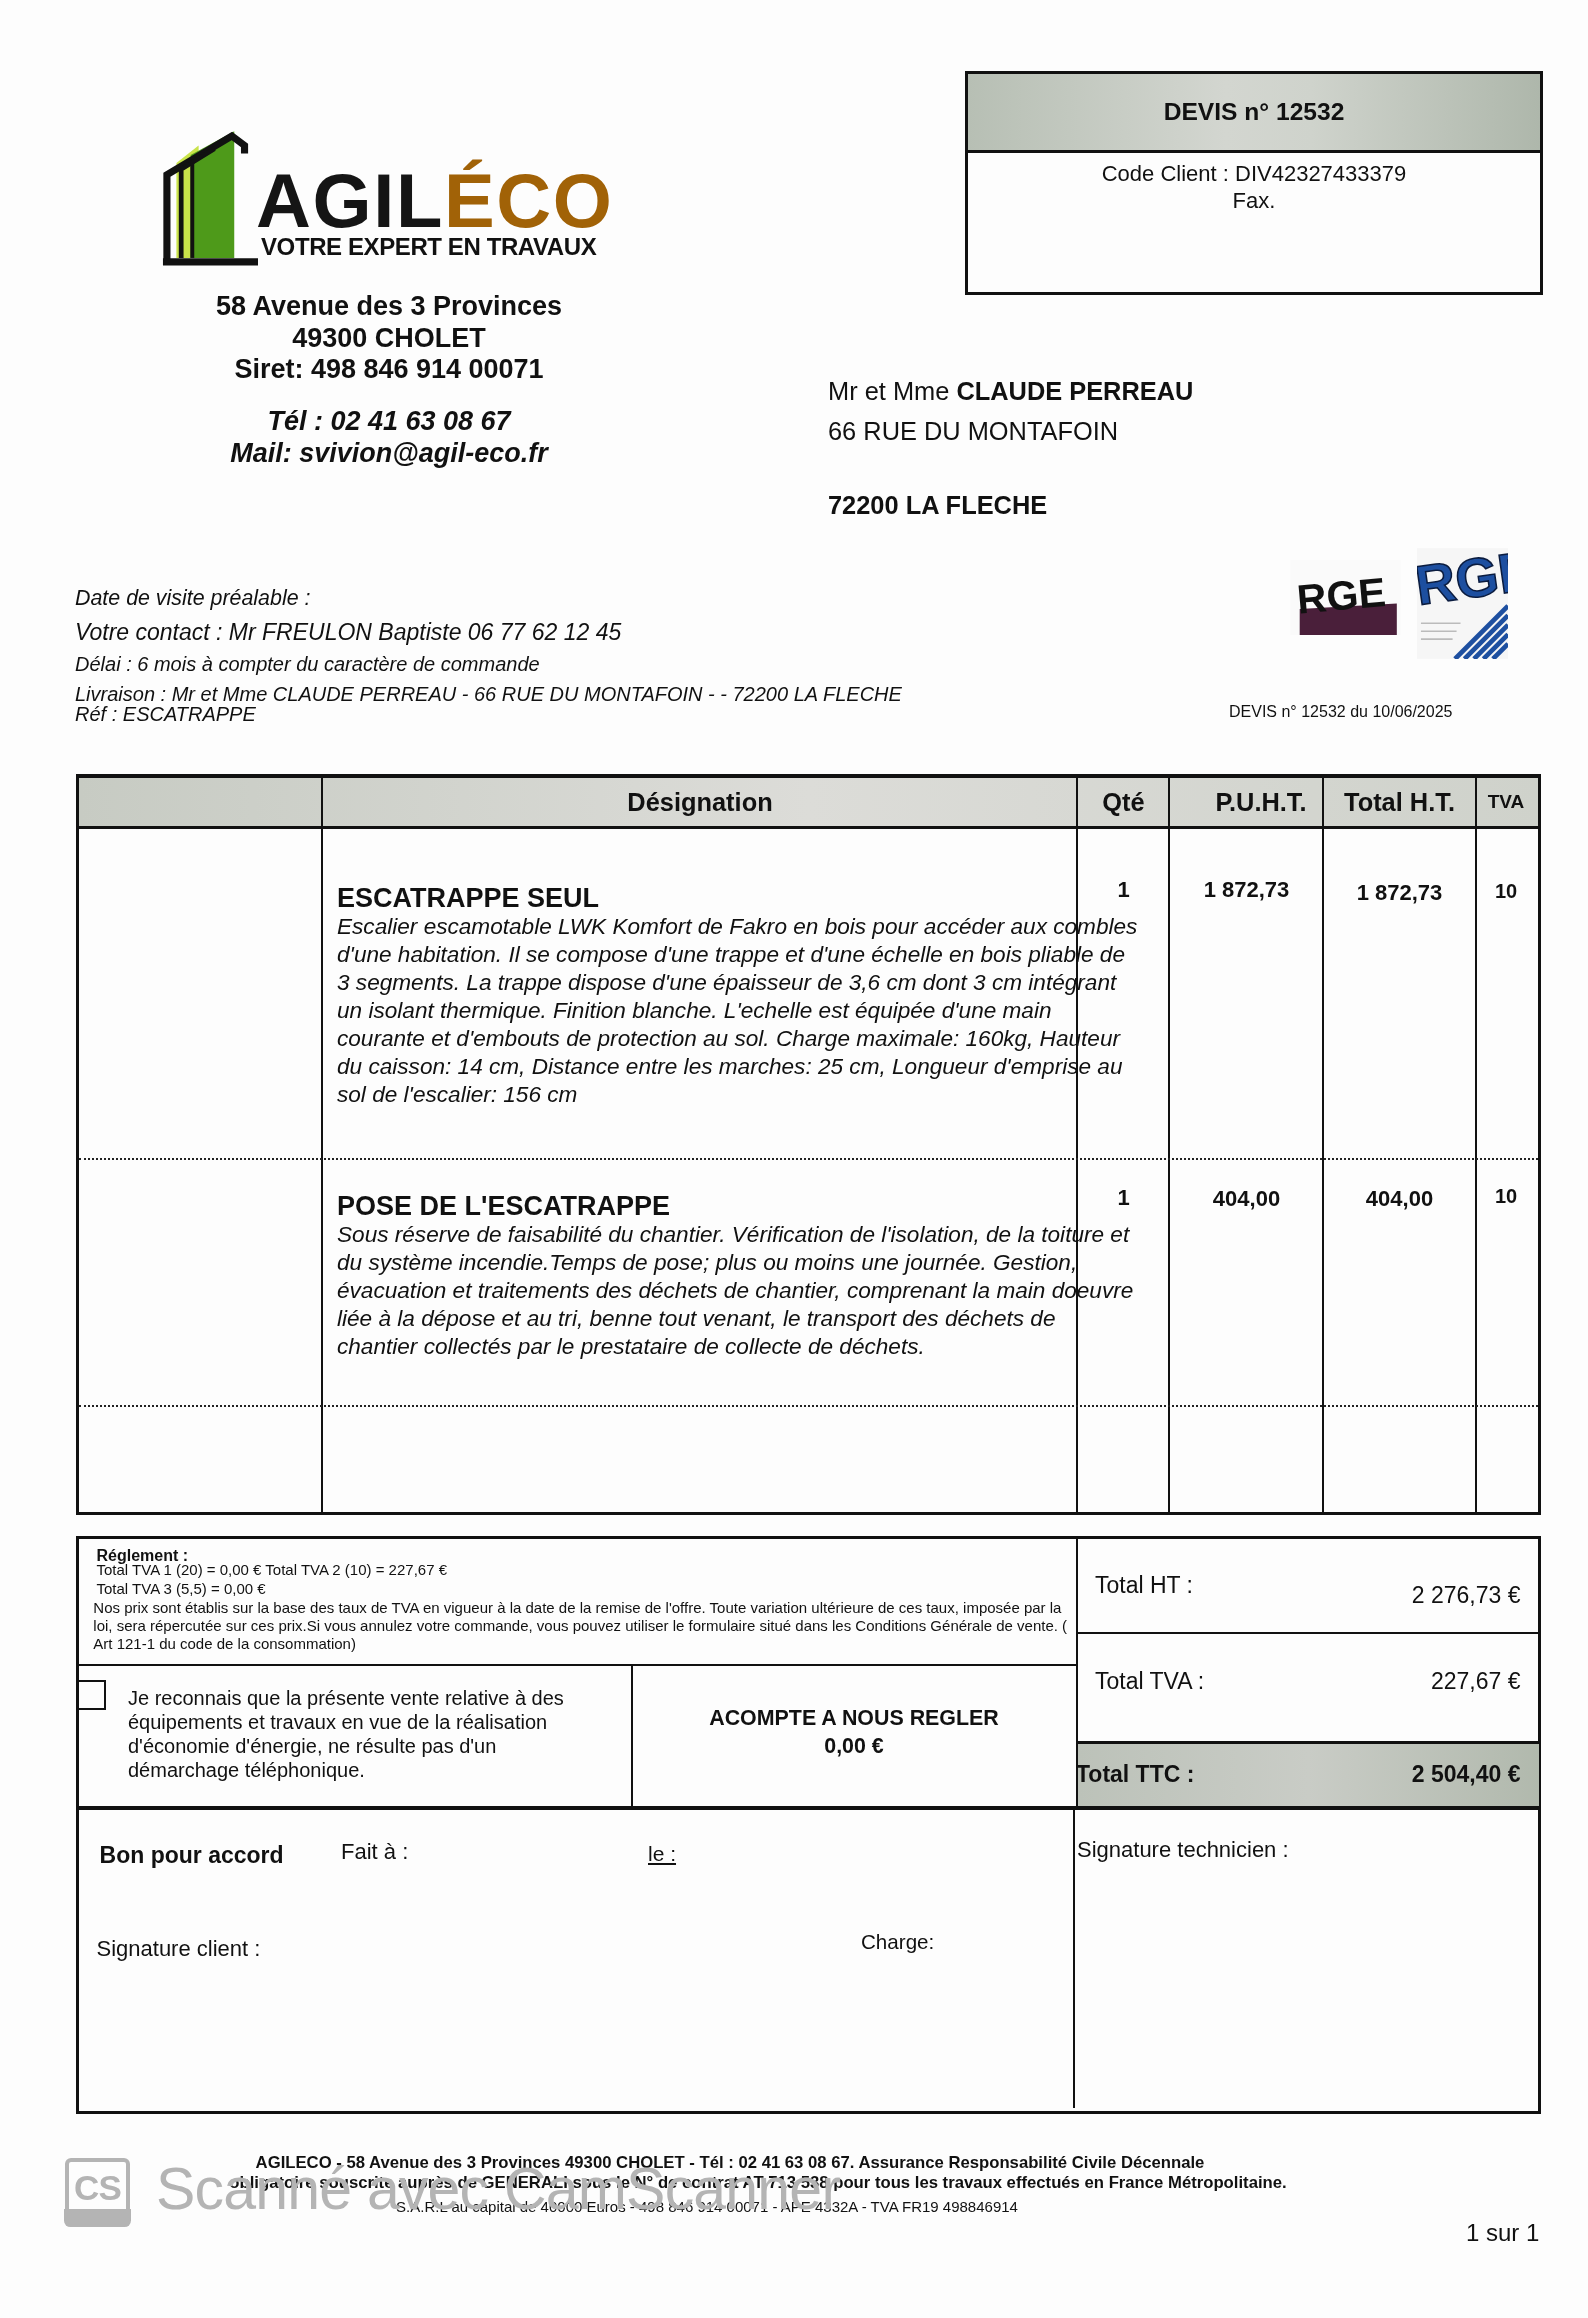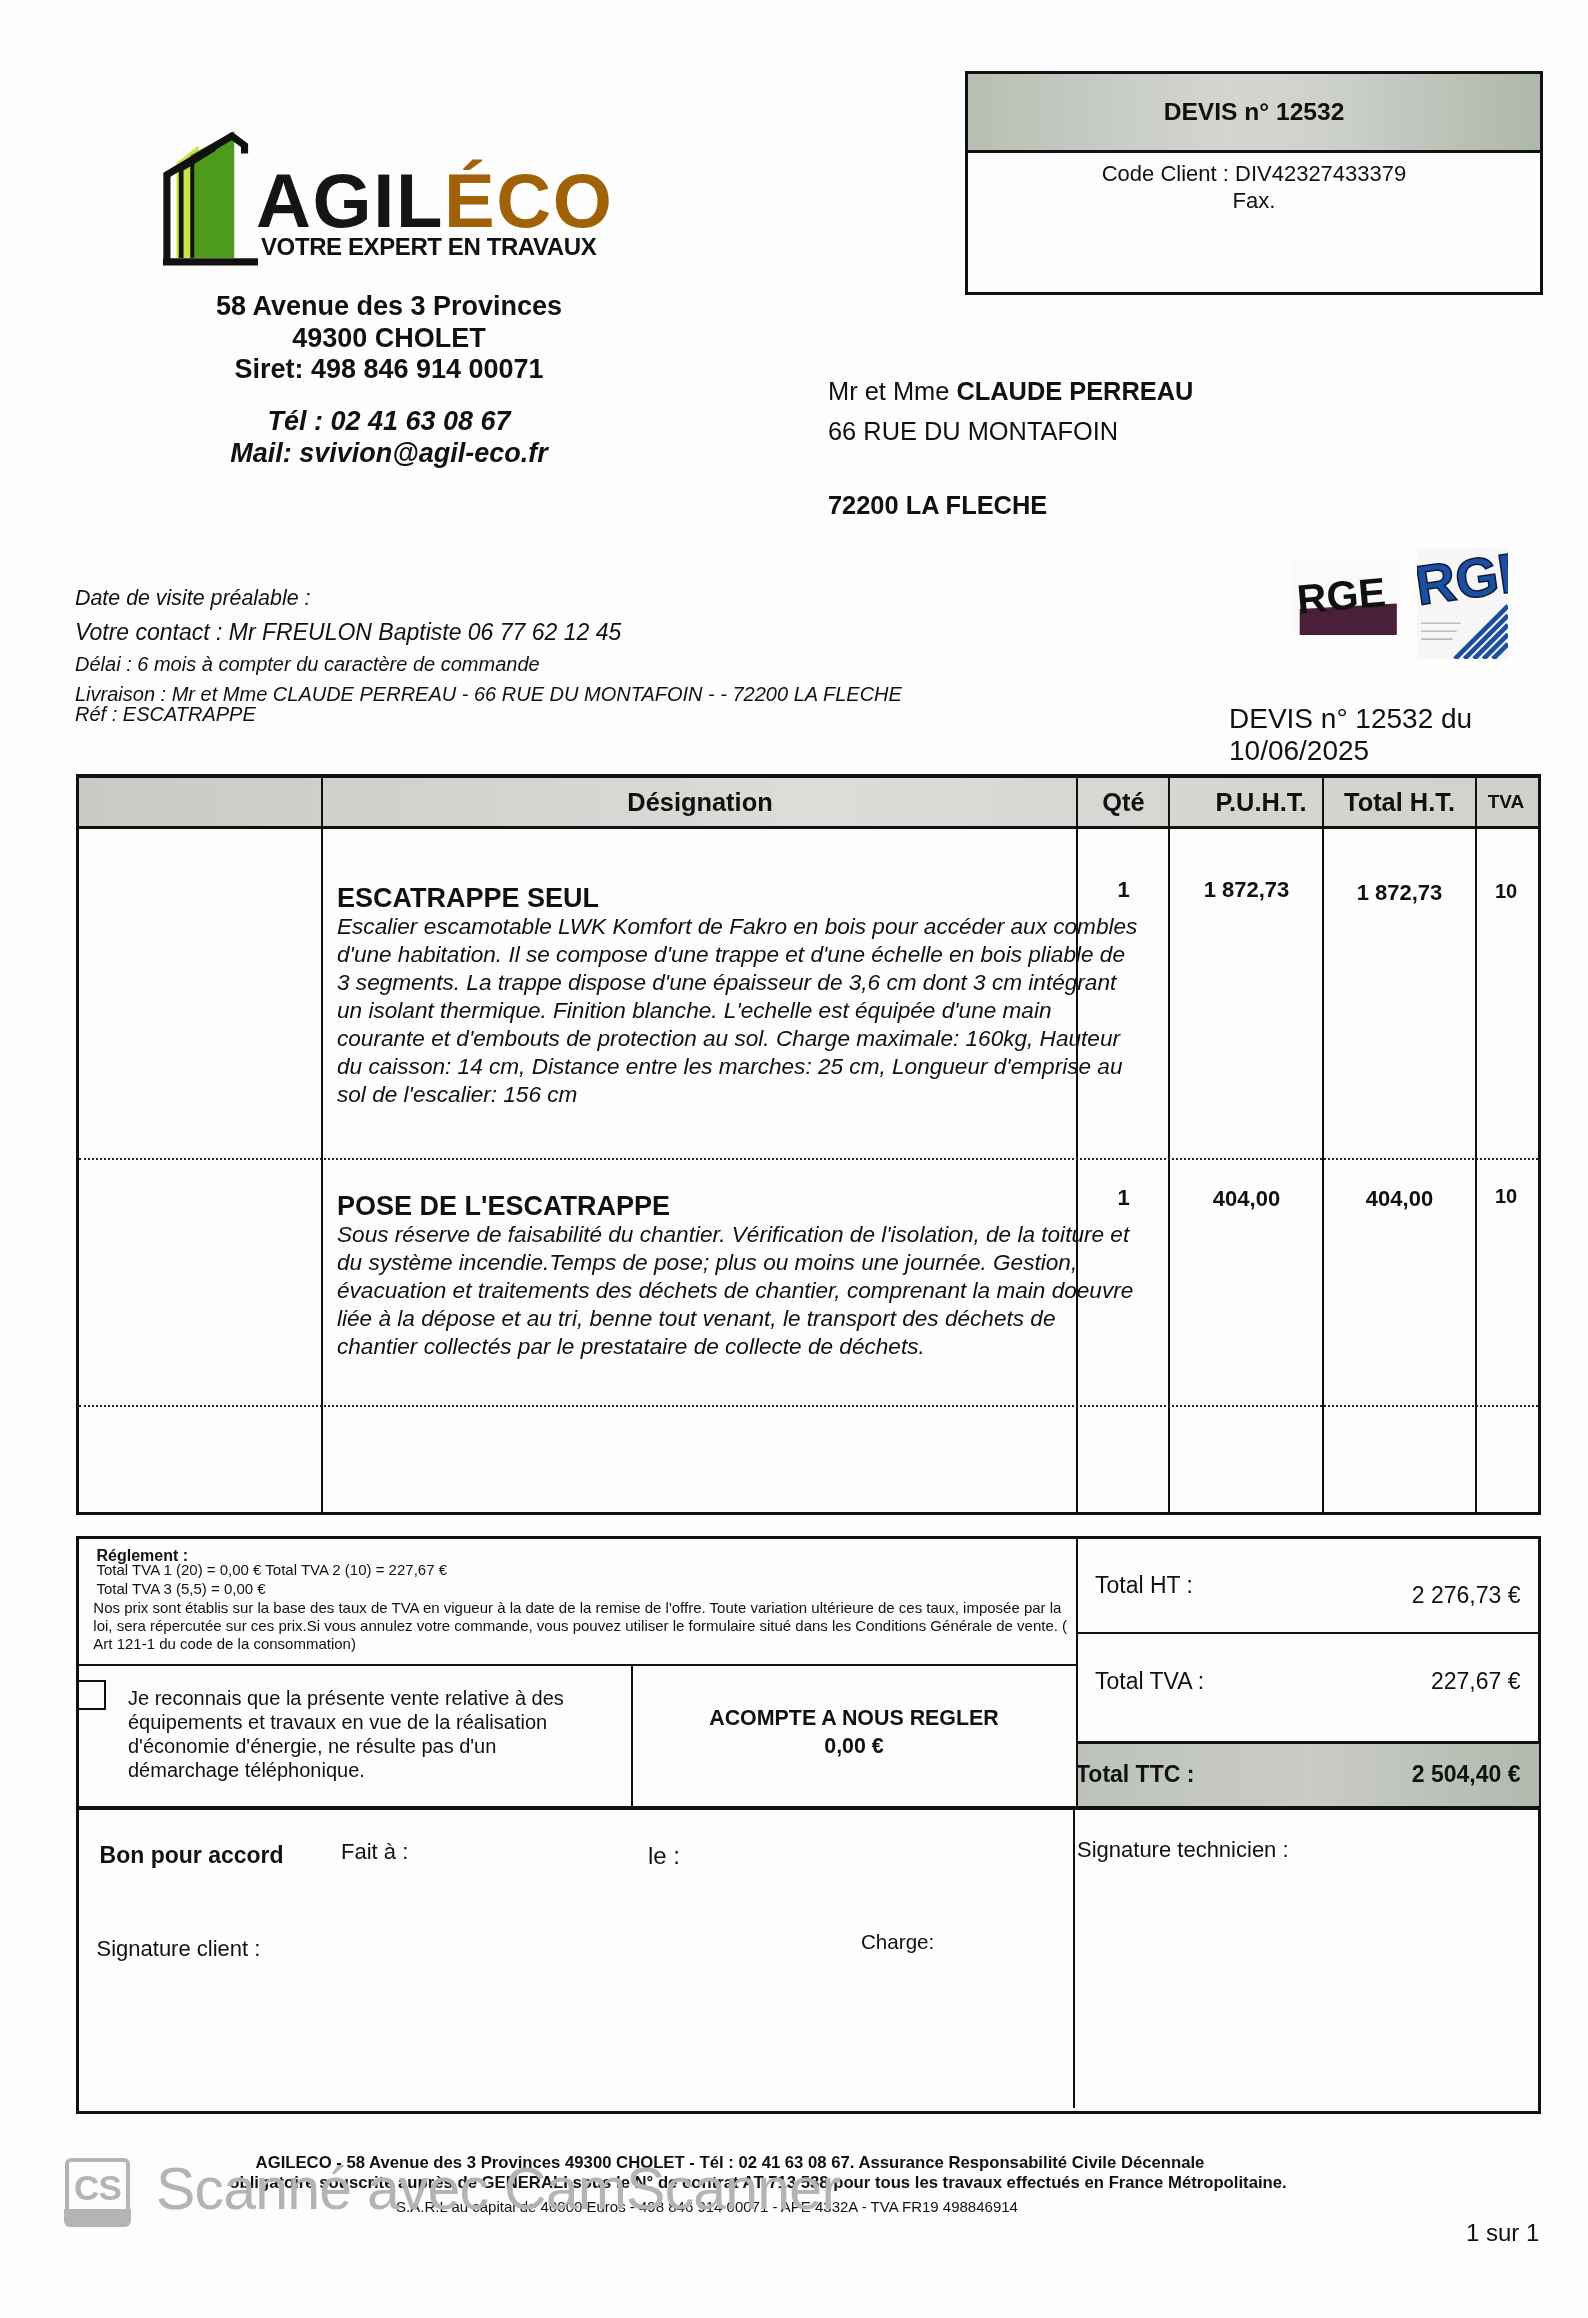--- a/index.html
+++ b/index.html
@@ -115,21 +115,21 @@
         <line x1="5" y1="115" x2="45" y2="115"></line>
       </g>
   </svg>
 </div>
 
 <div class="abs meta" style="top:586px;">Date de visite préalable :</div>
 <div class="abs meta" style="top:619px; font-size:23px;">Votre contact : Mr FREULON Baptiste 06 77 62 12 45</div>
 <div class="abs meta" style="top:653px; font-size:20px;">Délai : 6 mois à compter du caractère de commande</div>
 <div class="abs meta" style="top:683px; font-size:20px;">Livraison : Mr et Mme CLAUDE PERREAU - 66 RUE DU MONTAFOIN -  - 72200 LA FLECHE</div>
 <div class="abs meta" style="top:703px; font-size:20px;">Réf : ESCATRAPPE</div>
-<div class="abs" style="left:1229px; top:703px; font-size:28px;">DEVIS n° 12532 du 10/06/2025</div>
+<div class="abs" style="left:1229px; top:703px; font-size:16px;">DEVIS n° 12532 du 10/06/2025</div>
 
 <div id="items" class="abs">
   <div class="thead"></div>
   <div class="vline" style="left:242px;"></div>
   <div class="vline" style="left:997px;"></div>
   <div class="vline" style="left:1089px;"></div>
   <div class="vline" style="left:1243px;"></div>
   <div class="vline" style="left:1396px;"></div>
 
   <div class="th" style="left:245px; width:752px;">Désignation</div>
@@ -183,21 +183,21 @@
   <div class="totals-label" style="left:1016px; top:33px;">Total HT :</div>
   <div class="totals-val" style="top:43px;">2 276,73 €</div>
   <div class="totals-label" style="left:1016px; top:129px;">Total TVA :</div>
   <div class="totals-val" style="top:129px;">227,67 €</div>
   <div class="abs" style="left:999px; top:205px; width:461px; height:62px; background:linear-gradient(90deg,#bcc2b9 0%,#c9ccc6 50%,#b1b9ad 100%);"></div>
   <div class="totals-label b" style="left:997px; top:222px;">Total TTC :</div>
   <div class="totals-val b" style="top:222px;">2 504,40 €</div>
 
   <div class="abs b" style="left:20.6px; top:303px; font-size:23px;">Bon pour accord</div>
   <div class="abs" style="left:262px; top:300px; font-size:22px;">Fait à :</div>
-  <div class="abs" style="left:569px; top:303px; font-size:24px;">le :</div>
+  <div class="abs" style="left:569px; top:303px; font-size:21px;text-decoration:underline;">le :</div>
   <div class="abs" style="left:998px; top:298px; font-size:22px;">Signature technicien :</div>
   <div class="abs" style="left:17.5px; top:397px; font-size:22px;">Signature client :</div>
   <div class="abs" style="left:782px; top:391px; font-size:20.6px;">Charge:</div>
   <div class="abs" style="left:16px; top:334px; width:969px; height:230px;"></div>
   <div class="abs" style="left:1001px; top:334px; width:453px; height:230px;"></div>
 </div>
 
 <div class="abs footer" style="top:2153px; left:-64px;">AGILECO - 58 Avenue des 3 Provinces 49300 CHOLET -  Tél : 02 41 63 08 67. Assurance Responsabilité Civile Décennale</div>
 <div class="abs footer" style="top:2173px; left:-36px;">obligatoire souscrite auprès de GENERALI sous le N° de contrat AT 713 538 pour tous les travaux effectués en France Métropolitaine.</div>
 <div class="abs footer" style="top:2198px; left:-87px; font-size:15px; font-weight:normal;">S.A.R.L au capital de 40000 Euros - 498 846 914 00071 - APE 4332A - TVA FR19 498846914</div>

